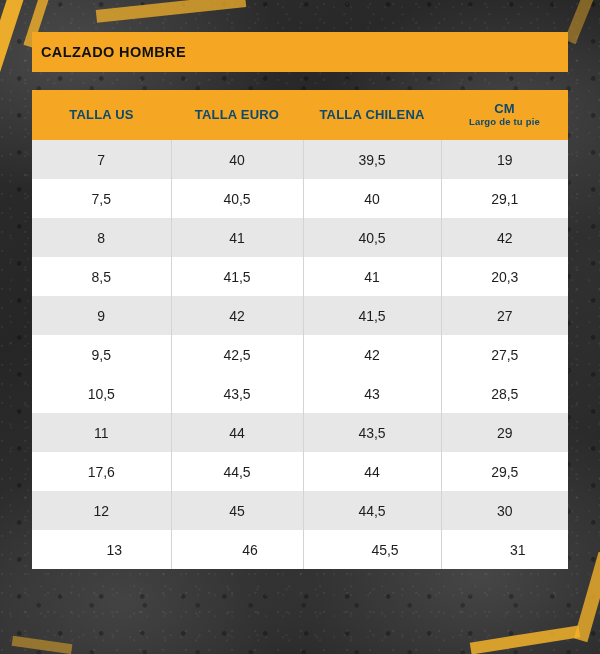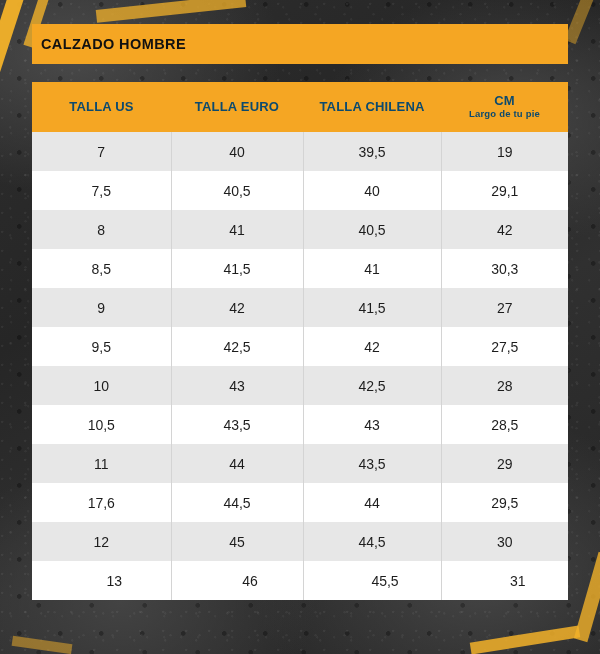--- a/index.html
+++ b/index.html
@@ -53,21 +53,21 @@
   .stripe.s2 { width: 10px;  height: 70px;  left: 34px;  top: -22px;  transform: rotate(18deg); opacity: .8; }
   .stripe.s3 { width: 150px; height: 13px;  left: 96px;  top: 2px;    transform: rotate(-6deg); opacity: .75; }
   .stripe.s4 { width: 110px; height: 12px;  left: 470px; top: 634px;  transform: rotate(-9deg); opacity: .85; }
   .stripe.s5 { width: 14px;  height: 90px;  left: 586px; top: 552px;  transform: rotate(16deg); opacity: .8; }
   .stripe.s6 { width: 60px;  height: 10px;  left: 12px;  top: 640px;  transform: rotate(8deg);  opacity: .5; }
   .stripe.s7 { width: 12px;  height: 54px;  left: 574px; top: -10px;  transform: rotate(22deg); opacity: .45; }
 
   .card {
     position: absolute;
     left: 32px;
-    top: 24px;
+    top: 32px;
     width: 536px;
     height: 588px;
   }
 
   .title-bar {
     background: #f5a623;
     height: 40px;
     display: flex;
     align-items: center;
     padding-left: 9px;
@@ -184,40 +184,34 @@
         <tr class="alt">
           <td>8</td>
           <td>41</td>
           <td>40,5</td>
           <td>42</td>
         </tr>
         <tr>
           <td>8,5</td>
           <td>41,5</td>
           <td>41</td>
-          <td>30,3</td>
+          <td>20,3</td>
         </tr>
         <tr class="alt">
           <td>9</td>
           <td>42</td>
           <td>41,5</td>
           <td>27</td>
         </tr>
         <tr>
           <td>9,5</td>
           <td>42,5</td>
           <td>42</td>
           <td>27,5</td>
         </tr>
-        <tr class="alt">
-          <td>10</td>
-          <td>43</td>
-          <td>42,5</td>
-          <td>28</td>
-        </tr>
         <tr>
           <td>10,5</td>
           <td>43,5</td>
           <td>43</td>
           <td>28,5</td>
         </tr>
         <tr class="alt">
           <td>11</td>
           <td>44</td>
           <td>43,5</td>

